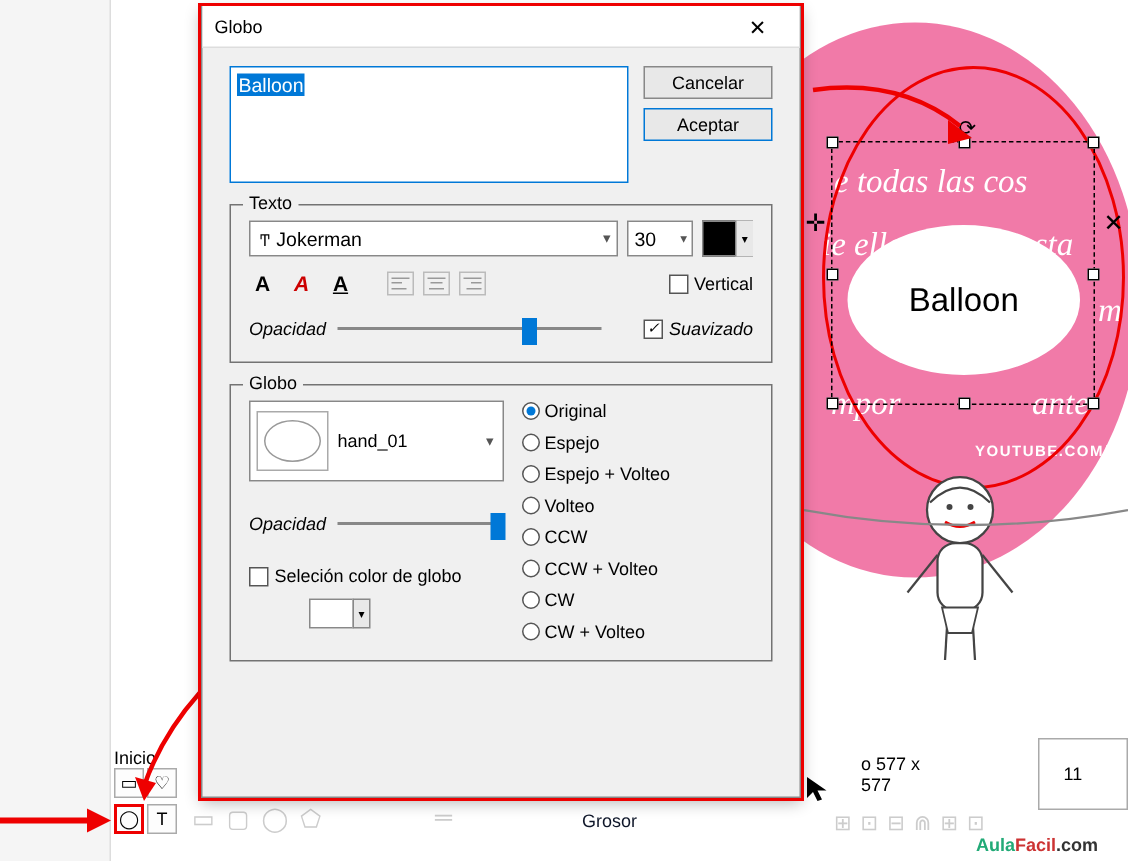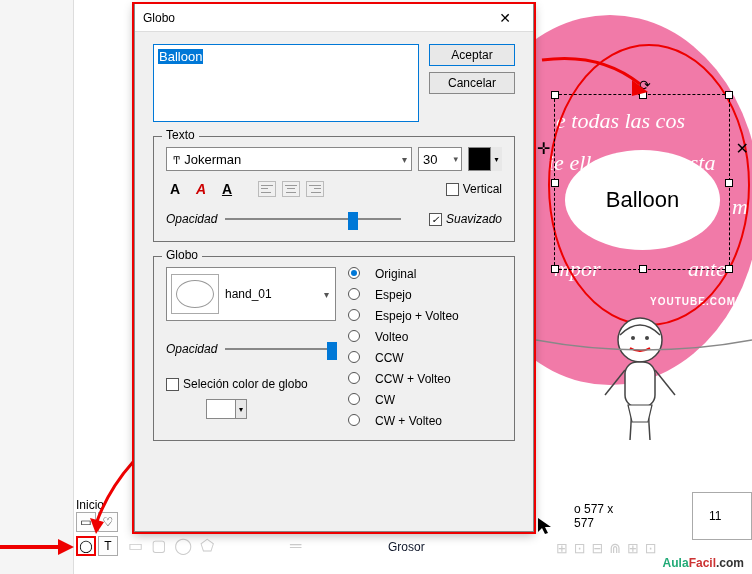--- a/index.html
+++ b/index.html
@@ -19,21 +19,21 @@
   
   .inicio-label { position: absolute; left: 76px; top: 498px; font-size: 12px; }
   .tool-row { position: absolute; left: 76px; top: 512px; display: flex; gap: 2px; }
   .tool-btn { width: 20px; height: 20px; border: 1px solid #aaa; background: #fdfdfd; display: flex; align-items: center; justify-content: center; font-size: 12px; }
   .tool-row2 { position: absolute; left: 76px; top: 536px; display: flex; gap: 2px; }
   .balloon-tool { border: 2px solid #e00 !important; }
   .shapes-row { position: absolute; left: 128px; top: 536px; display: flex; gap: 8px; align-items: center; color: #ccc; font-size: 16px; }
   .grosor { position: absolute; left: 388px; top: 540px; font-size: 12px; color: #0f172a; }
   .dim-box { position: absolute; left: 574px; top: 492px; font-size: 12px; display: flex; align-items: center; gap: 4px; }
   .dim-box input { width: 60px; font-size: 12px; padding: 16px; border: 1px solid #aaa; }
-  .af-logo { position: absolute; right: 8px; bottom: 4px; font-size: 12px; font-weight: bold; }
+  .af-logo { position: absolute; right: 20px; bottom: 4px; font-size: 12px; font-weight: bold; }
   .right-icons { position: absolute; left: 556px; top: 540px; display: flex; gap: 6px; color: #ccc; font-size: 14px; }
 
   
   .dialog { position: absolute; left: 134px; top: 4px; width: 400px; height: 528px; background: #f0f0f0; border: 1px solid #888; border-top: none; box-shadow: 0 3px 10px rgba(0,0,0,0.3); outline: 2px solid #e00; outline-offset: 0; }
   .titlebar { height: 28px; background: #fff; display: flex; align-items: center; padding: 0 8px; border-bottom: 1px solid #ddd; }
   .titlebar .title { font-size: 12px; flex: 1; }
   .close-btn { width: 40px; height: 24px; display: flex; align-items: center; justify-content: center; font-size: 14px; }
   .dialog-body { padding: 12px 18px; }
   .top-row { display: flex; gap: 10px; }
   .text-area { flex: 1; height: 78px; border: 1px solid #0078d7; background: #fff; padding: 4px; font-size: 13px; resize: none; }
@@ -70,21 +70,21 @@
 
   .globo-row { display: flex; gap: 12px; }
   .globo-select { width: 170px; }
   .shape-box { height: 54px; border: 1px solid #888; background: #fff; display: flex; align-items: center; padding: 4px; gap: 6px; position: relative; }
   .shape-thumb { width: 48px; height: 40px; border: 1px solid #aaa; background: #fff; display: flex; align-items: center; justify-content: center; }
   .shape-thumb div { width: 38px; height: 28px; border-radius: 50%; background: #fff; border: 1px solid #999; }
   .shape-name { font-size: 12px; }
   .shape-dd { position: absolute; right: 6px; font-size: 10px; color: #555; }
 
   .radio-col { display: flex; flex-direction: column; gap: 7px; font-size: 12px; }
-  .radio-row { display: flex; align-items: flex-start; gap: 15px; }
+  .radio-row { display: flex; align-items: center; gap: 3px; }
   .radio { width: 12px; height: 12px; border: 1px solid #555; border-radius: 50%; background: #fff; display: inline-flex; align-items: center; justify-content: center; }
   .radio.checked::after { content: ""; width: 6px; height: 6px; border-radius: 50%; background: #0078d7; }
   .mini-color { width: 30px; height: 20px; border: 1px solid #888; background: #fff; margin-left: 40px; position: relative; }
   .mini-color .dd { position: absolute; right: -12px; top: -1px; height: 20px; width: 12px; border: 1px solid #888; background: #e8e8e8; display: flex; align-items: center; justify-content: center; font-size: 8px; }
 
   
   .arrow { position: absolute; pointer-events: none; }
 
 </style>
 </head>
@@ -198,22 +198,22 @@
   <div class="titlebar">
     <span class="title">Globo</span>
     <div class="close-btn">✕</div>
   </div>
   <div class="dialog-body">
     <div class="top-row">
       <div class="text-area">
         <span class="sel">Balloon</span>
       </div>
       <div class="btn-col">
+        <button class="dlg-btn">Cancelar</button>
         <button class="dlg-btn primary">Aceptar</button>
-        <button class="dlg-btn">Cancelar</button>
       </div>
     </div>
 
     <div class="group">
       <div class="group-label">Texto</div>
       <div class="font-row">
         <div class="font-select">
           <span style="font-size:11px; margin-right:4px;">Ͳ</span>
           <span>Jokerman</span>
           <span class="dd">▾</span>

